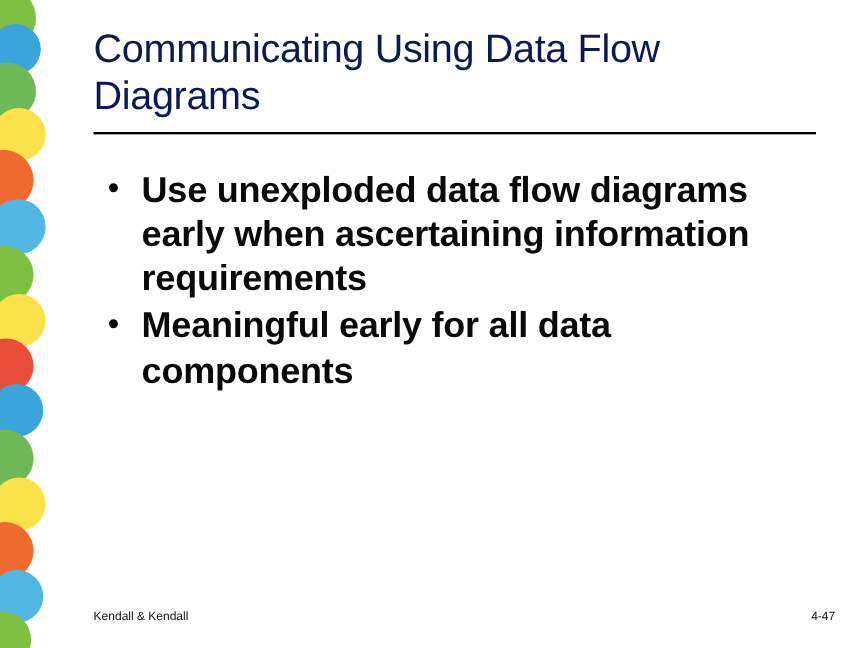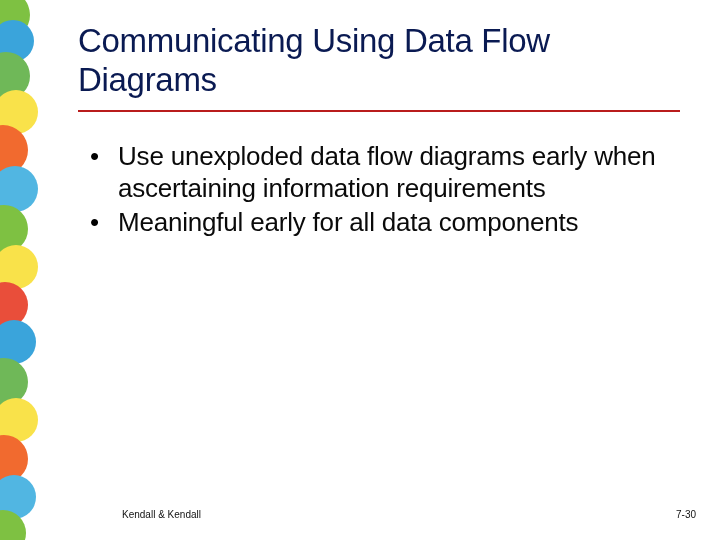--- a/index.html
+++ b/index.html
@@ -44,56 +44,57 @@
       left: 78px;
       top: 22px;
       right: 40px;
     }
     .title {
       font-size: 33px;
       font-weight: 400;
       color: #0a1a52;
       line-height: 1.18;
       padding-bottom: 10px;
-      border-bottom: 2px solid #b91c1c;
+      border-bottom: 2px solid #000000;
       margin-bottom: 28px;
       letter-spacing: -0.3px;
     }
     .bullets {
       list-style: none;
       padding-left: 12px;
     }
     .bullets li {
       position: relative;
-      font-size: 26px;
+      font-size: 30px;
       color: #0a0a0a;
       line-height: 1.24;
       padding-left: 28px;
       margin-bottom: 2px;
       letter-spacing: -0.2px;
+      font-weight: bold;
     }
     .bullets li::before {
       content: "•";
       position: absolute;
       left: 0;
       top: 0;
       font-size: 26px;
       color: #000;
     }
     .footer {
       position: absolute;
       bottom: 20px;
       left: 78px;
       right: 24px;
       display: flex;
       align-items: baseline;
       font-size: 10px;
       color: #111;
     }
-    .footer-author { width: 130px; margin-left: 44px; }
+    .footer-author { width: 130px; }
     .footer-copy { flex: 0 0 auto; }
     .footer-page { margin-left: auto; }
   </style>
 </head>
 <body>
 
 <div class="sidebar-decoration">
   <div class="circle c1"></div>
   <div class="circle c2"></div>
   <div class="circle c3"></div>
@@ -114,14 +115,14 @@
 <div class="content">
   <h1 class="title">Communicating Using Data Flow Diagrams</h1>
   <ul class="bullets">
     <li>Use unexploded data flow diagrams early when ascertaining information requirements</li>
     <li>Meaningful early for all data components</li>
   </ul>
 </div>
 
 <div class="footer">
   <span class="footer-author">Kendall &amp; Kendall</span>
-  <span class="footer-page">7-30</span>
+  <span class="footer-page">4-47</span>
 </div>
 
 </body></html>

